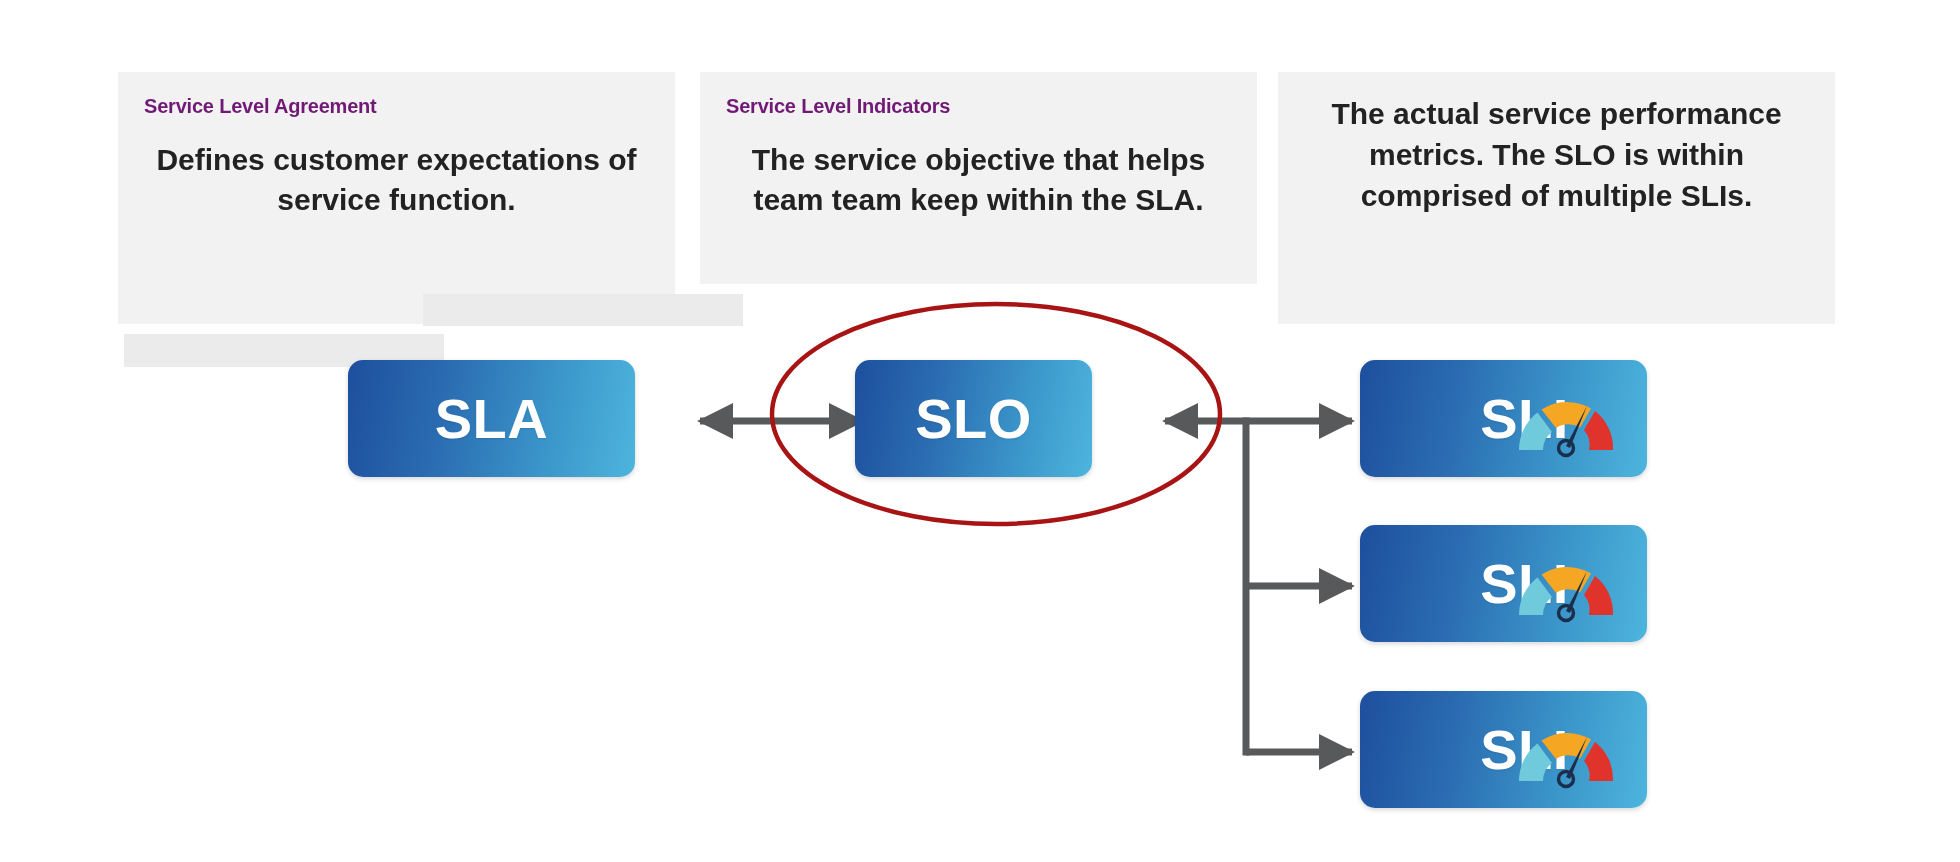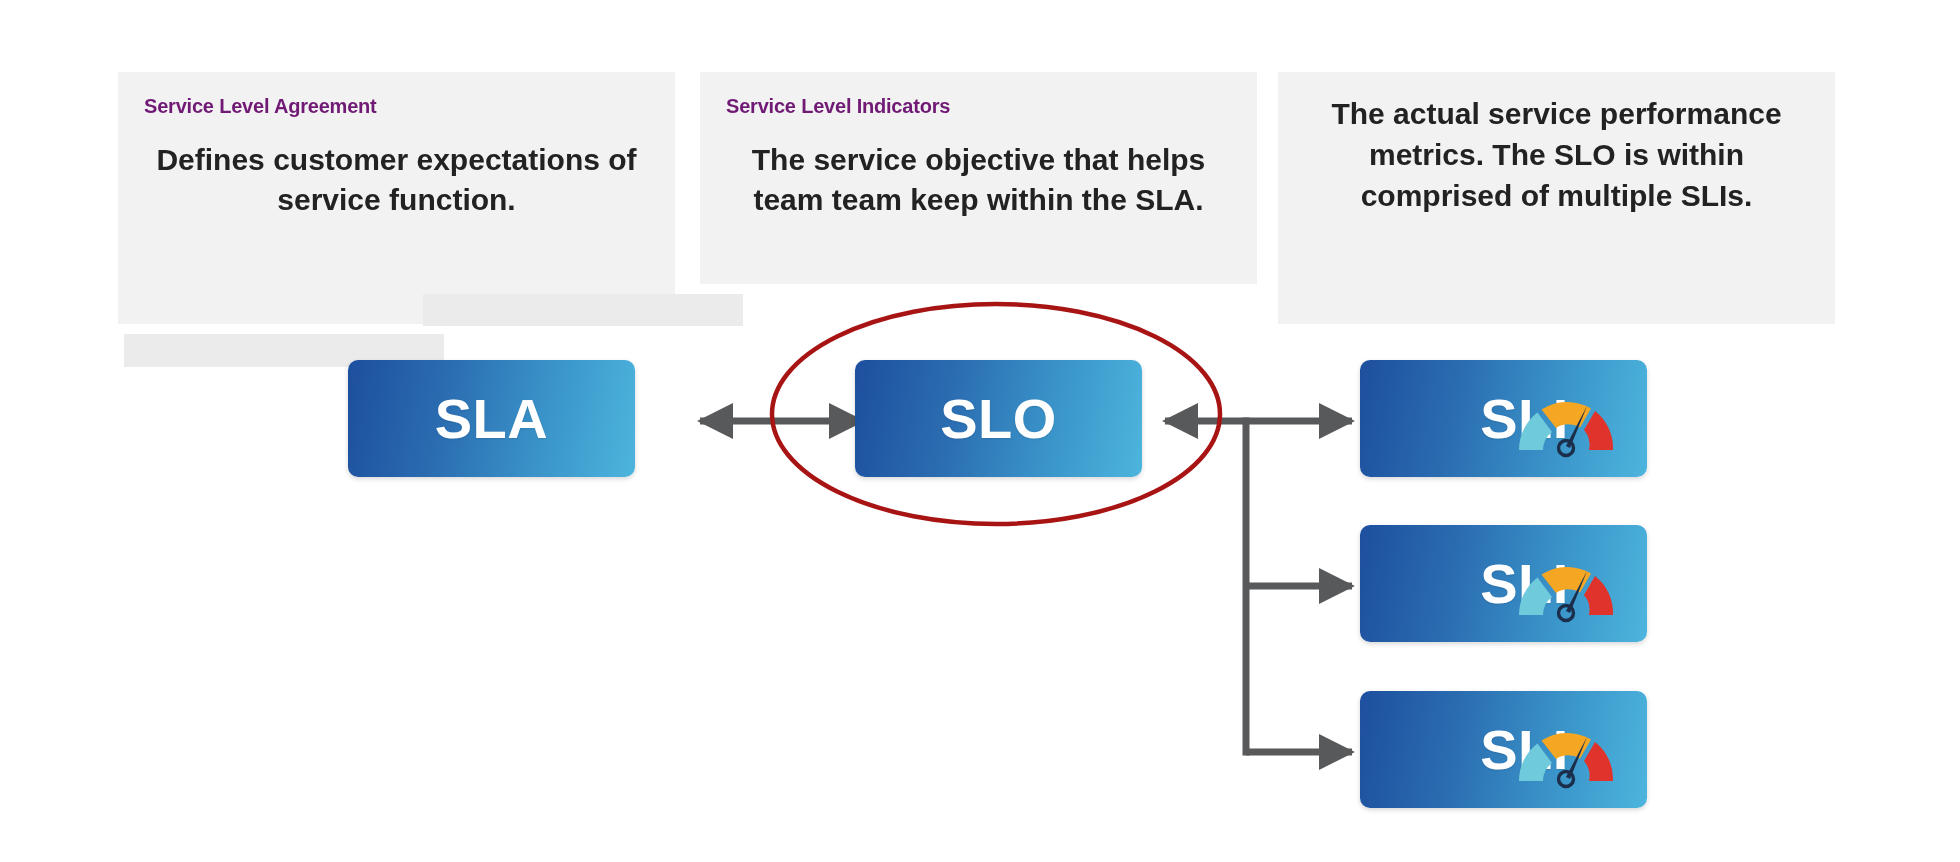--- a/index.html
+++ b/index.html
@@ -44,21 +44,21 @@
     text-align: center;
   }
   .redaction {
     position: absolute;
     background: #ebebeb;
   }
 
   
   .badge {
     position: absolute;
-    border-radius: 10px;
+    border-radius: 15px;
     background: linear-gradient(100deg, #1d4f9e 0%, #2a6bb0 32%, #3a94c9 68%, #4db5dd 100%);
     box-shadow: 0 2px 5px rgba(0,0,0,0.16);
     display: flex;
     align-items: center;
     box-sizing: border-box;
   }
   .badge-label {
     color: #ffffff;
     font-weight: bold;
     font-size: 56px;
@@ -146,21 +146,21 @@
 
     <g>
       <line x1="1246" y1="752" x2="1352" y2="752" stroke="#58595B" stroke-width="7" marker-end="url(#arrowR)"></line>
     </g>
   </svg>
 
   <div class="badge badge-sla" style="left:348px; top:360px; width:287px; height:117px;">
     <span class="badge-label">SLA</span>
   </div>
 
-  <div class="badge badge-slo" style="left:855px; top:360px; width:287px; height:117px;">
+  <div class="badge badge-slo" style="left:855px; top:360px; width:237px; height:117px;">
     <span class="badge-label">SLO</span>
   </div>
 
   <div class="badge badge-sli" style="left:1360px; top:360px; width:287px; height:117px;">
     <span class="badge-label">SLI</span>
     <span class="gauge-wrap">
       <svg viewBox="0 0 110 78" width="110" height="78">
         <path d="M 8 70 A 47 47 0 0 1 26.5 32.5 L 41 52 A 23 23 0 0 0 32 70 Z" fill="#6FCBDC"></path>
         <path d="M 30.5 29.5 A 47 47 0 0 1 80 28.5 L 69 47.5 A 23 23 0 0 0 45 48 Z" fill="#F5A623"></path>
         <path d="M 84 31 A 47 47 0 0 1 102 70 L 78 70 A 23 23 0 0 0 73 50 Z" fill="#E0332B"></path>

